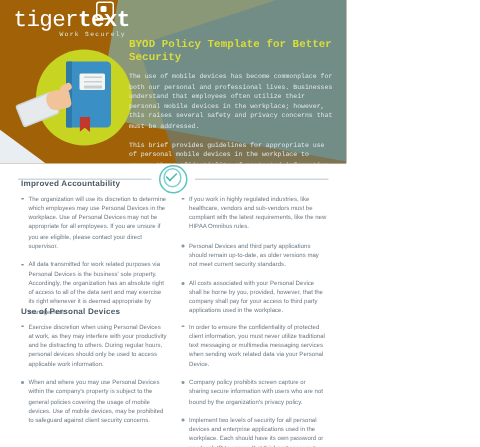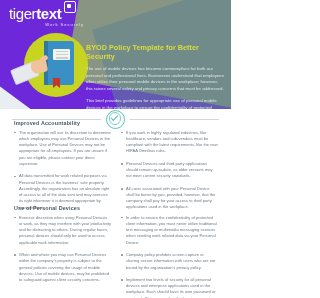--- a/index.html
+++ b/index.html
@@ -7,21 +7,21 @@
     width:231px;height:298px;overflow:hidden;
     background:#ffffff;
     font-family:"Liberation Sans","DejaVu Sans",sans-serif;
     -webkit-font-smoothing:antialiased;
   }
   .page{position:relative;width:231px;height:298px;background:#fff;overflow:hidden;}
 
   
   .header{
     position:absolute;left:0;top:0;width:277px;height:109px;
-    background:#6d28d9;overflow:hidden;
+    background:#a16207;overflow:hidden;font-family:Liberation Mono, monospace;
   }
   .hdr-diag-light{
     position:absolute;left:84px;top:-30px;width:260px;height:110px;
     background:#8a9b7e;
     transform:rotate(10deg);transform-origin:0 0;opacity:.95;
   }
   .hdr-diag-teal{
     position:absolute;left:92px;top:30px;width:200px;height:120px;
     background:#5e8391;opacity:.55;
     transform:rotate(-18deg);transform-origin:0 0;
@@ -89,21 +89,21 @@
   .palm{
     position:absolute;left:9px;top:1px;width:16px;height:13px;
     background:#f0c39a;border-radius:5px 3px 3px 6px;transform:rotate(-12deg);
   }
   .thumb{
     position:absolute;left:18px;top:-3px;width:8px;height:5px;
     background:#f0c39a;border-radius:3px;transform:rotate(-28deg);
   }
 
   
-  .hdr-text{position:absolute;left:86px;top:26px;width:138px;margin-top:17px;}
+  .hdr-text{position:absolute;left:86px;top:26px;width:138px;}
   .hdr-title{
     font-size:7.2px;font-weight:700;color:#d9dd3a;line-height:9px;
     margin:0 0 5px 0;letter-spacing:.05px;
   }
   .hdr-p{
     font-size:4.35px;line-height:6.6px;color:#dfe6ec;margin:0 0 6px 0;
     text-align:left;
   }
   .hdr-p:last-child{margin-bottom:0;}
 

